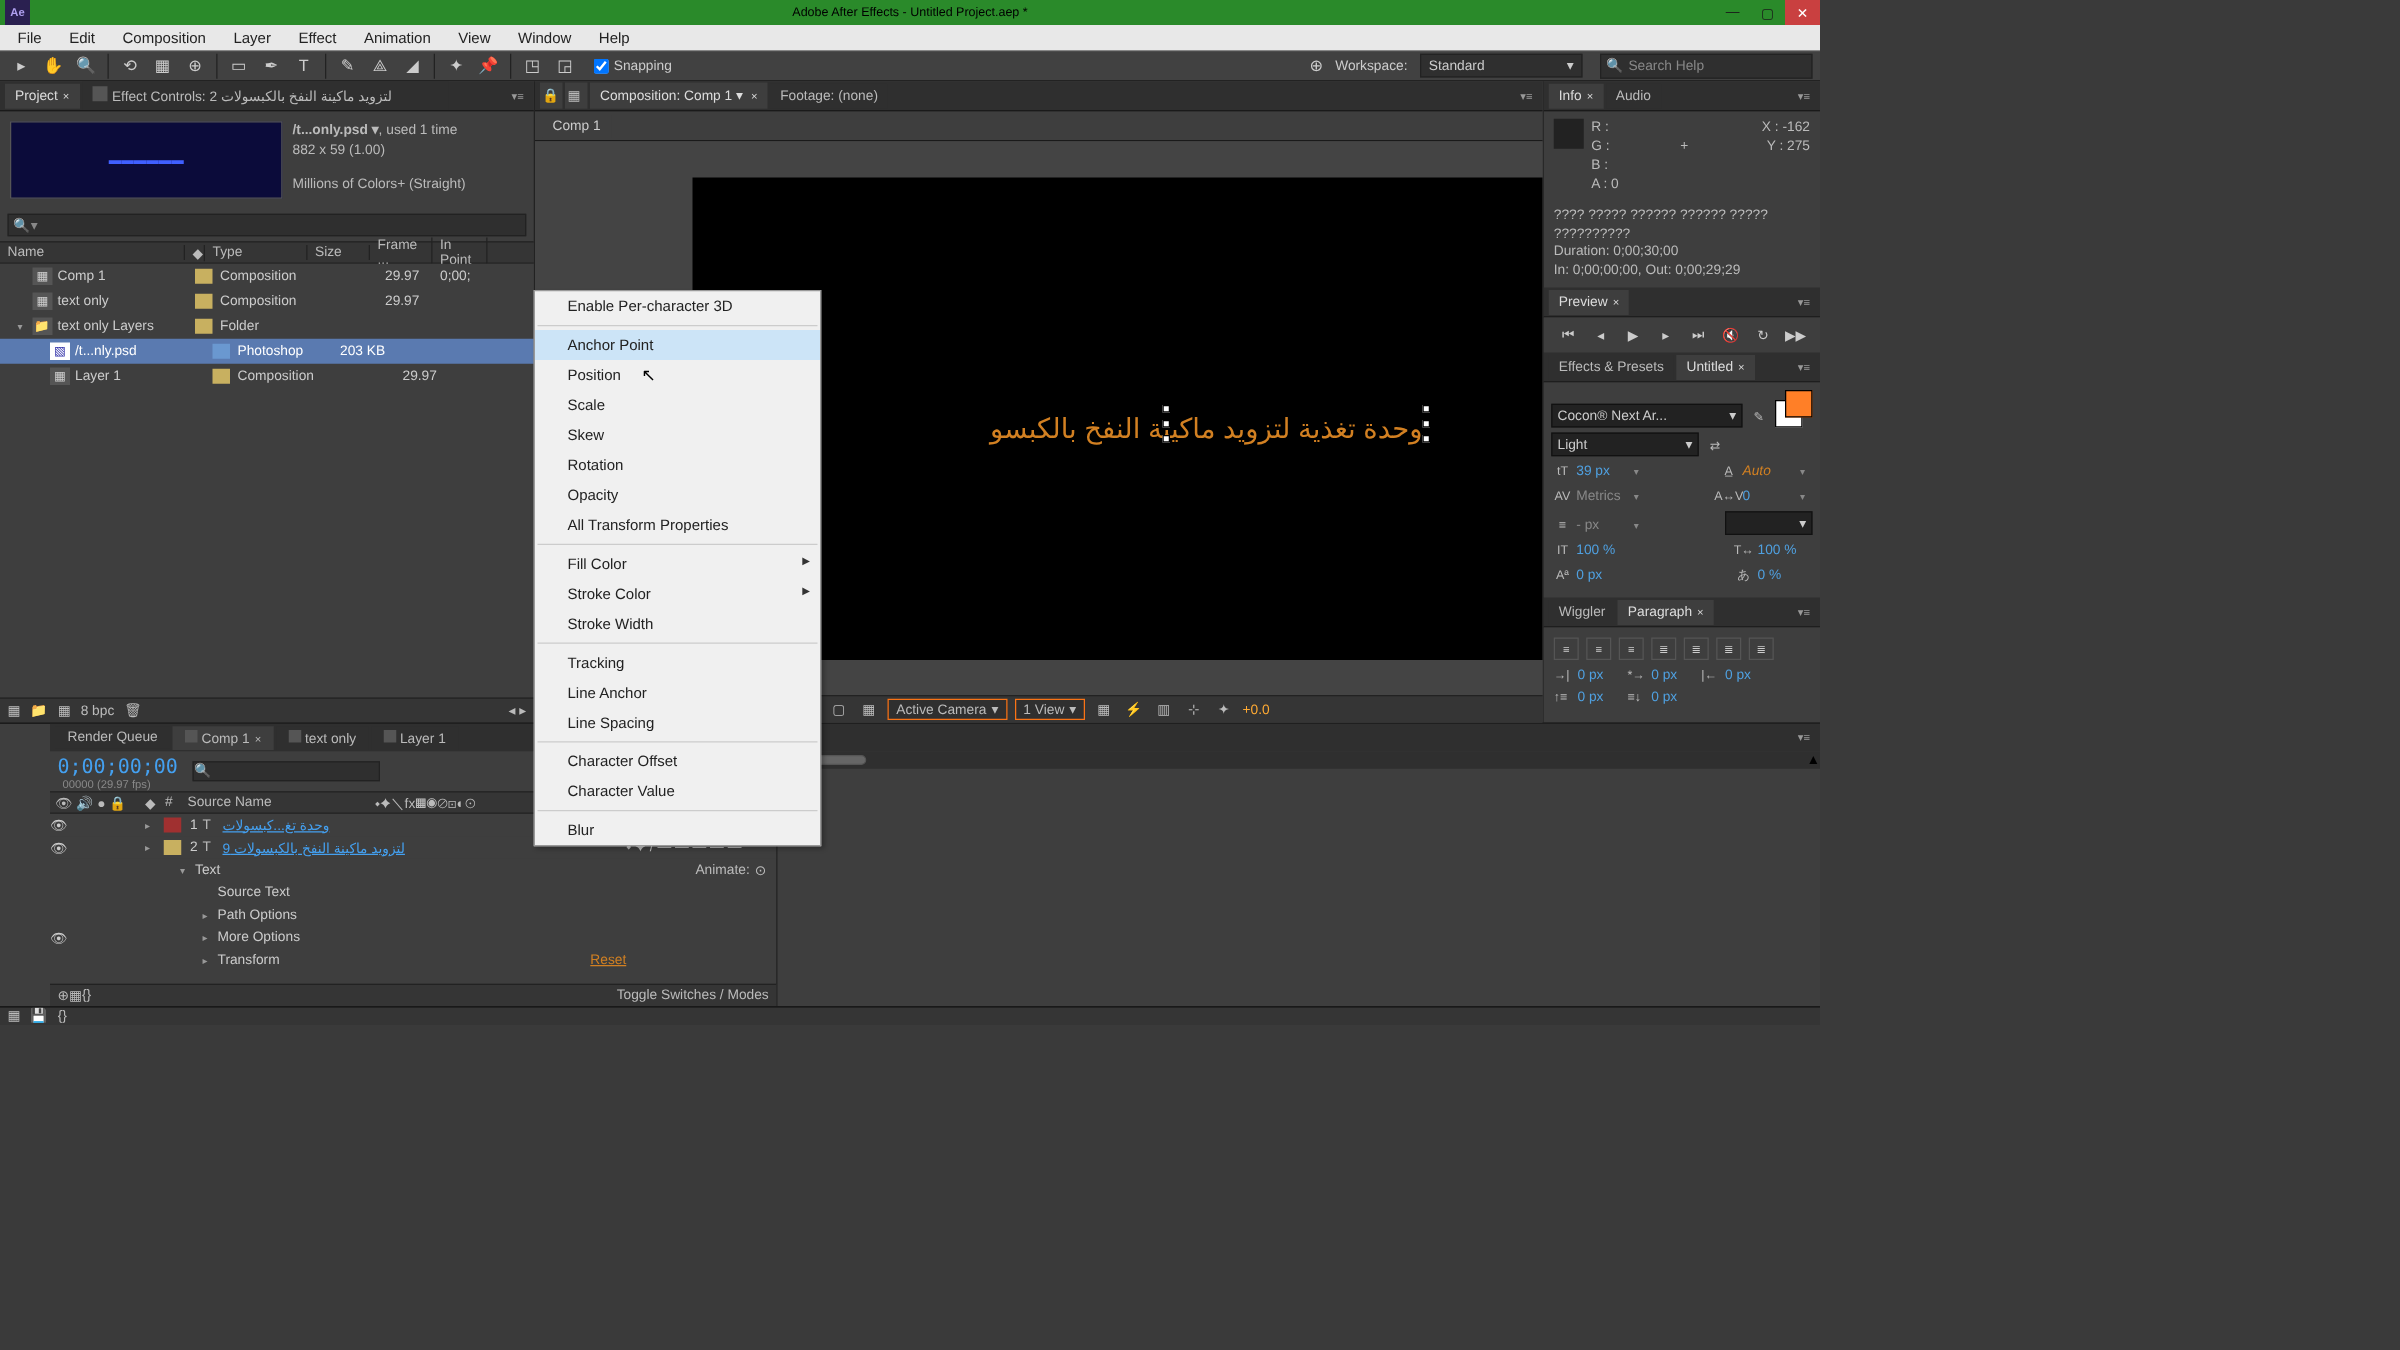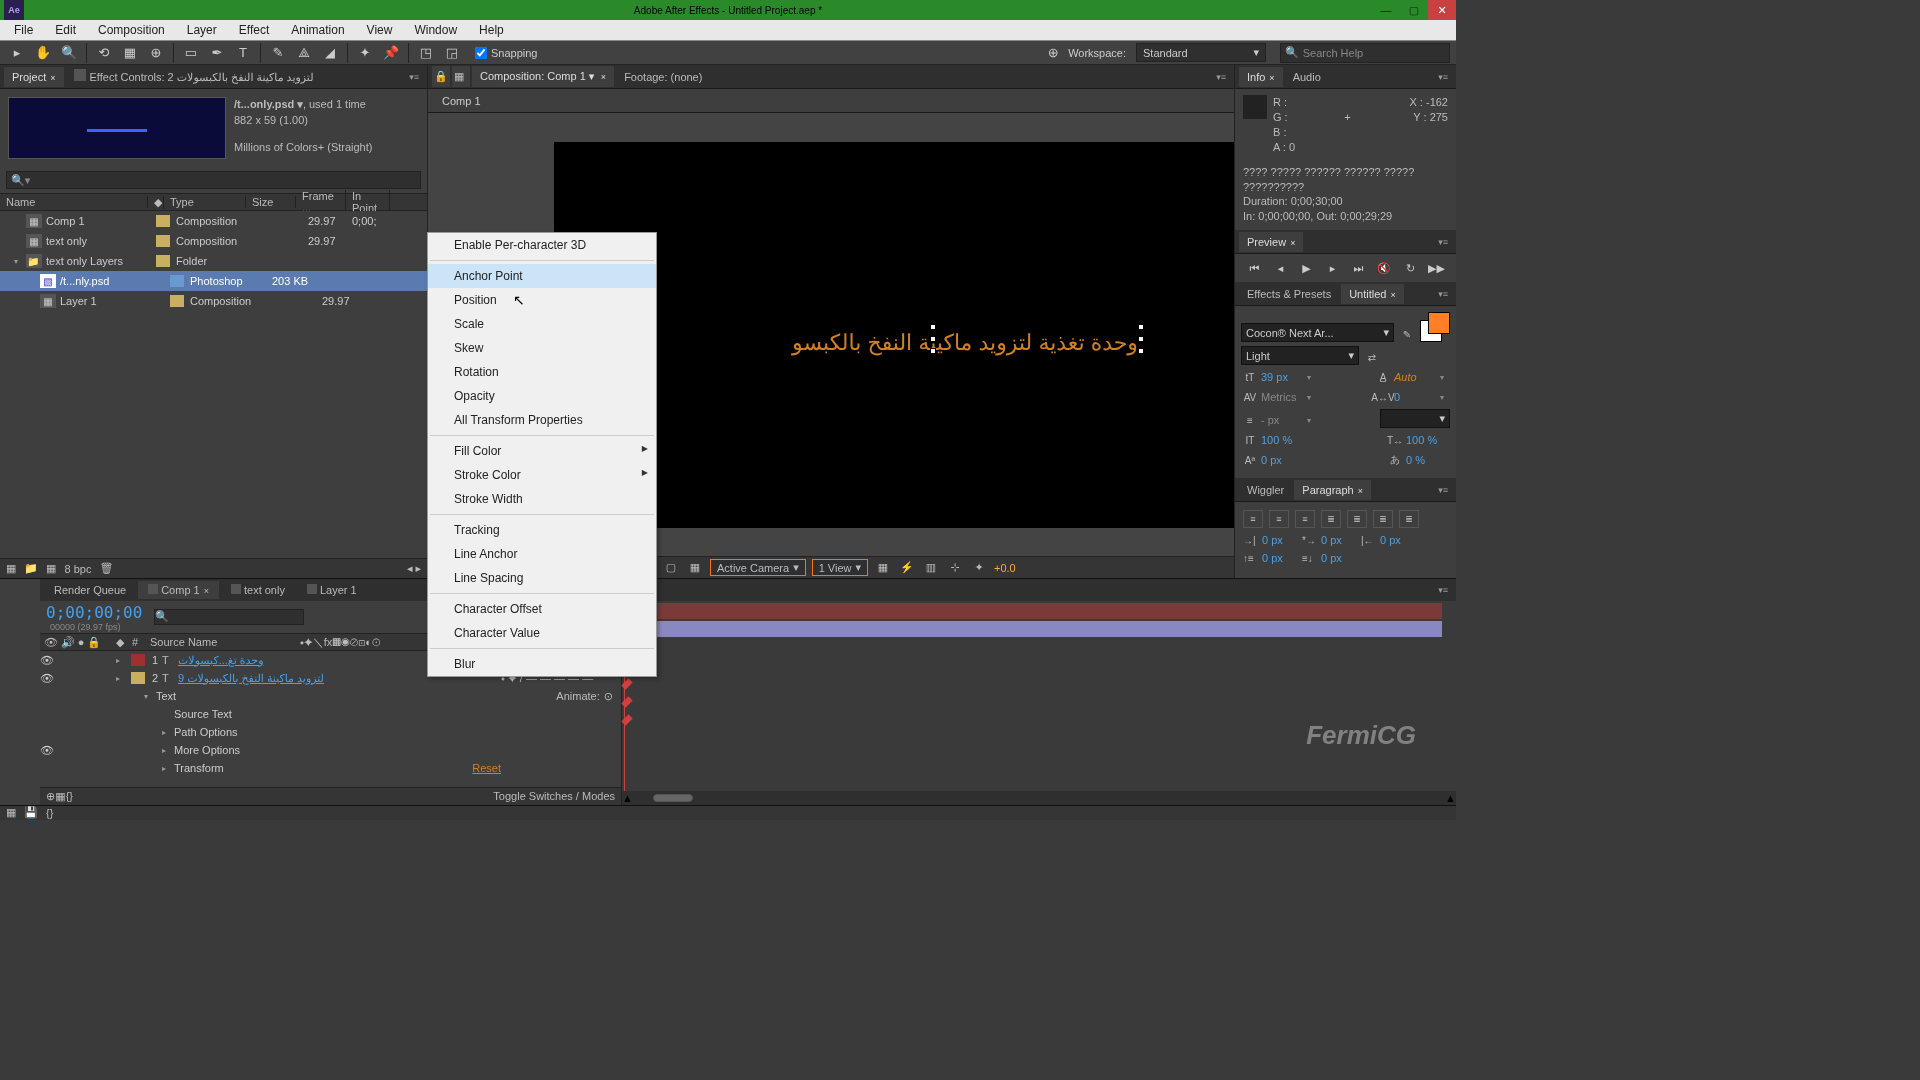--- a/index.html
+++ b/index.html
@@ -640,30 +640,20 @@
       <span>⊕</span>
       <span>▦</span>
       <span>{}</span>
       <span class="toggle-sw">Toggle Switches / Modes</span>
     </div>
   </div>
   <div class="tl-right">
     <div class="tl-tabs" style="height:22px">
           <div class="panel-menu" style="margin-left:auto">▾≡</div>
         </div>
-    <div class="tracks">
-      <div class="cti"></div>
-      <div class="track-bar red"></div>
-      <div class="track-bar purple"></div>
-      <div class="key-row" style="top:60px"></div>
-      <div class="key-row" style="top:78px"></div>
-      <div class="key-row" style="top:96px"></div>
-      <div class="key-row" style="top:114px"></div>
-      <div class="watermark">FermiCG</div>
-    </div>
     <div class="tl-scroll">
       <span>▲</span>
           <div class="thumb"></div>
           <span style="margin-left:auto">▲</span>
     </div>
   </div>
 </div>
 
 <div class="ctx-menu" id="ctx">
       <div class="ctx-item">Enable Per-character 3D</div>

